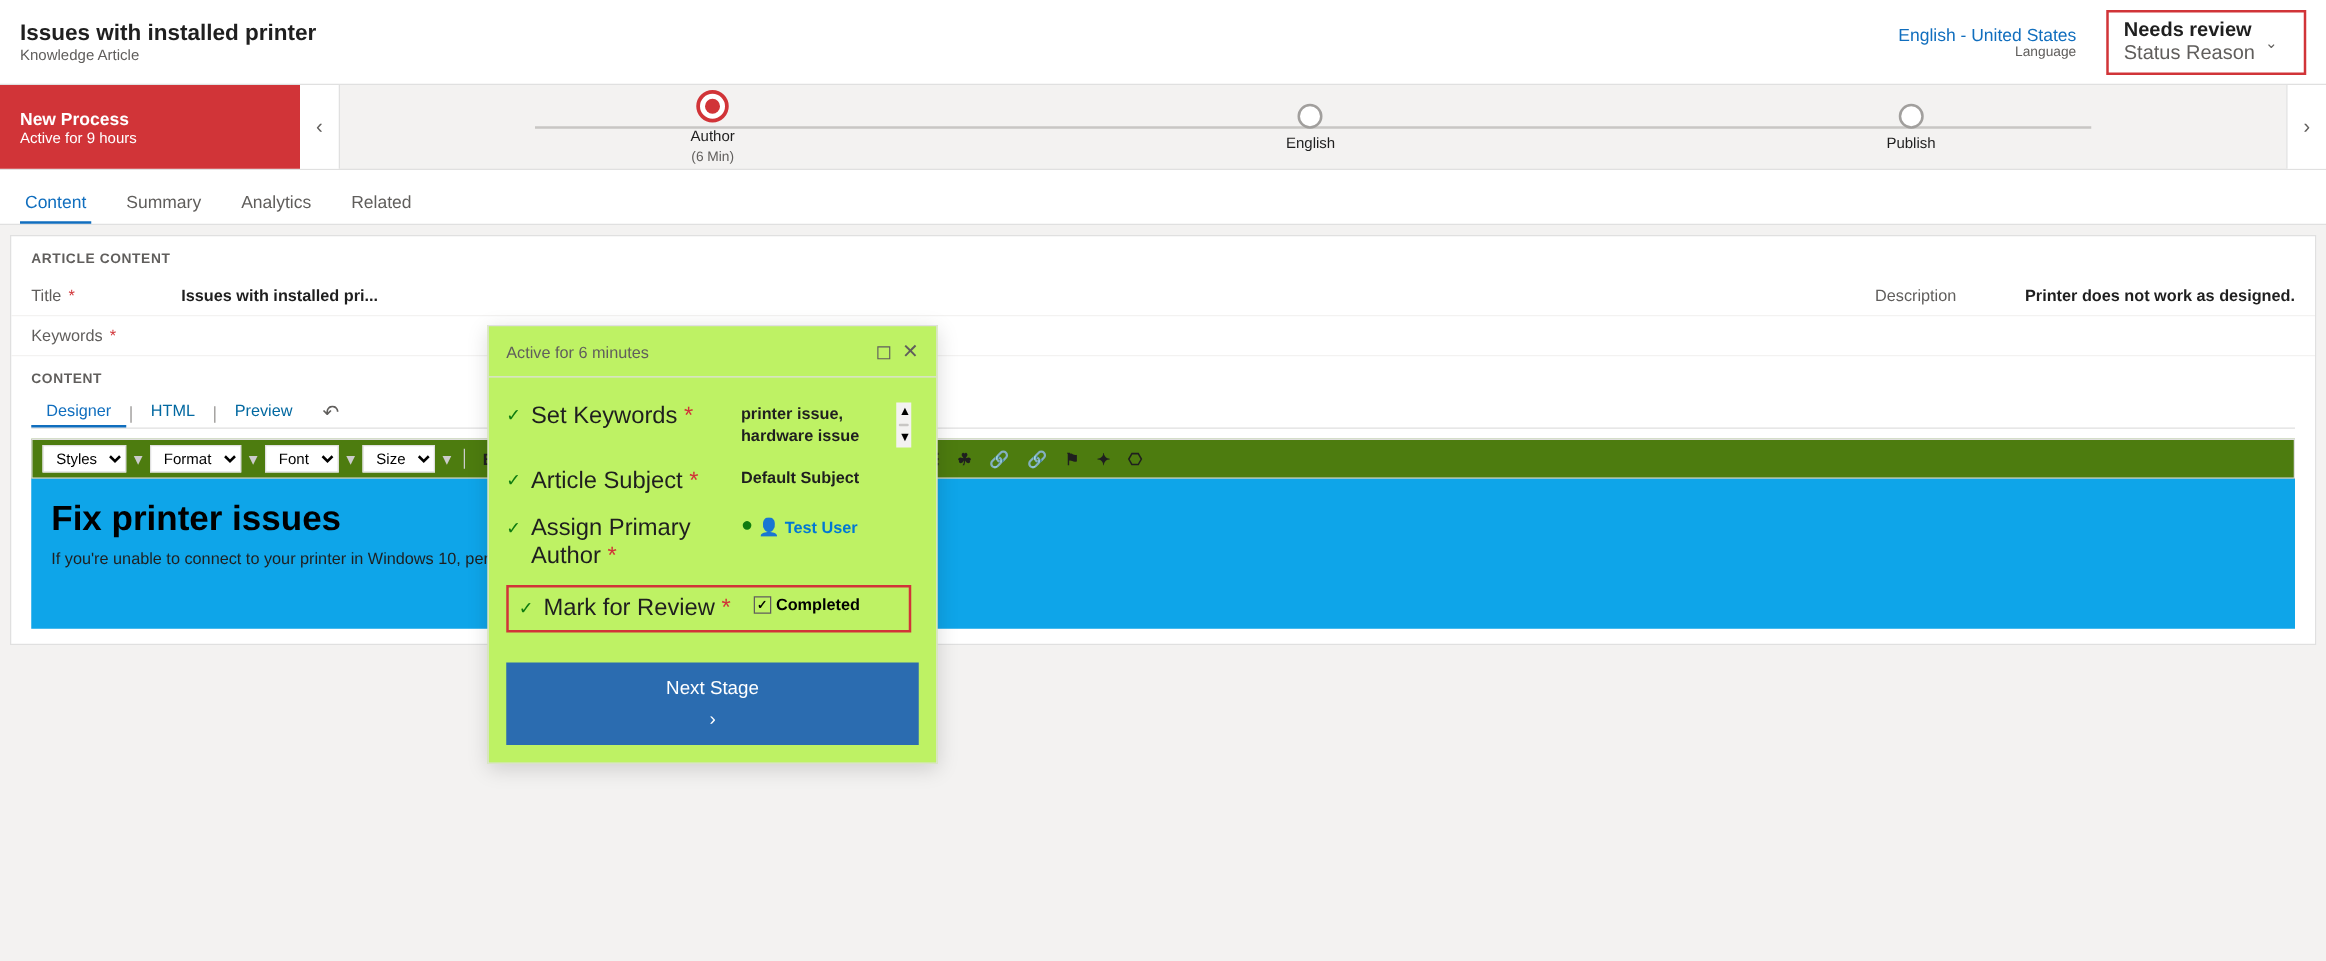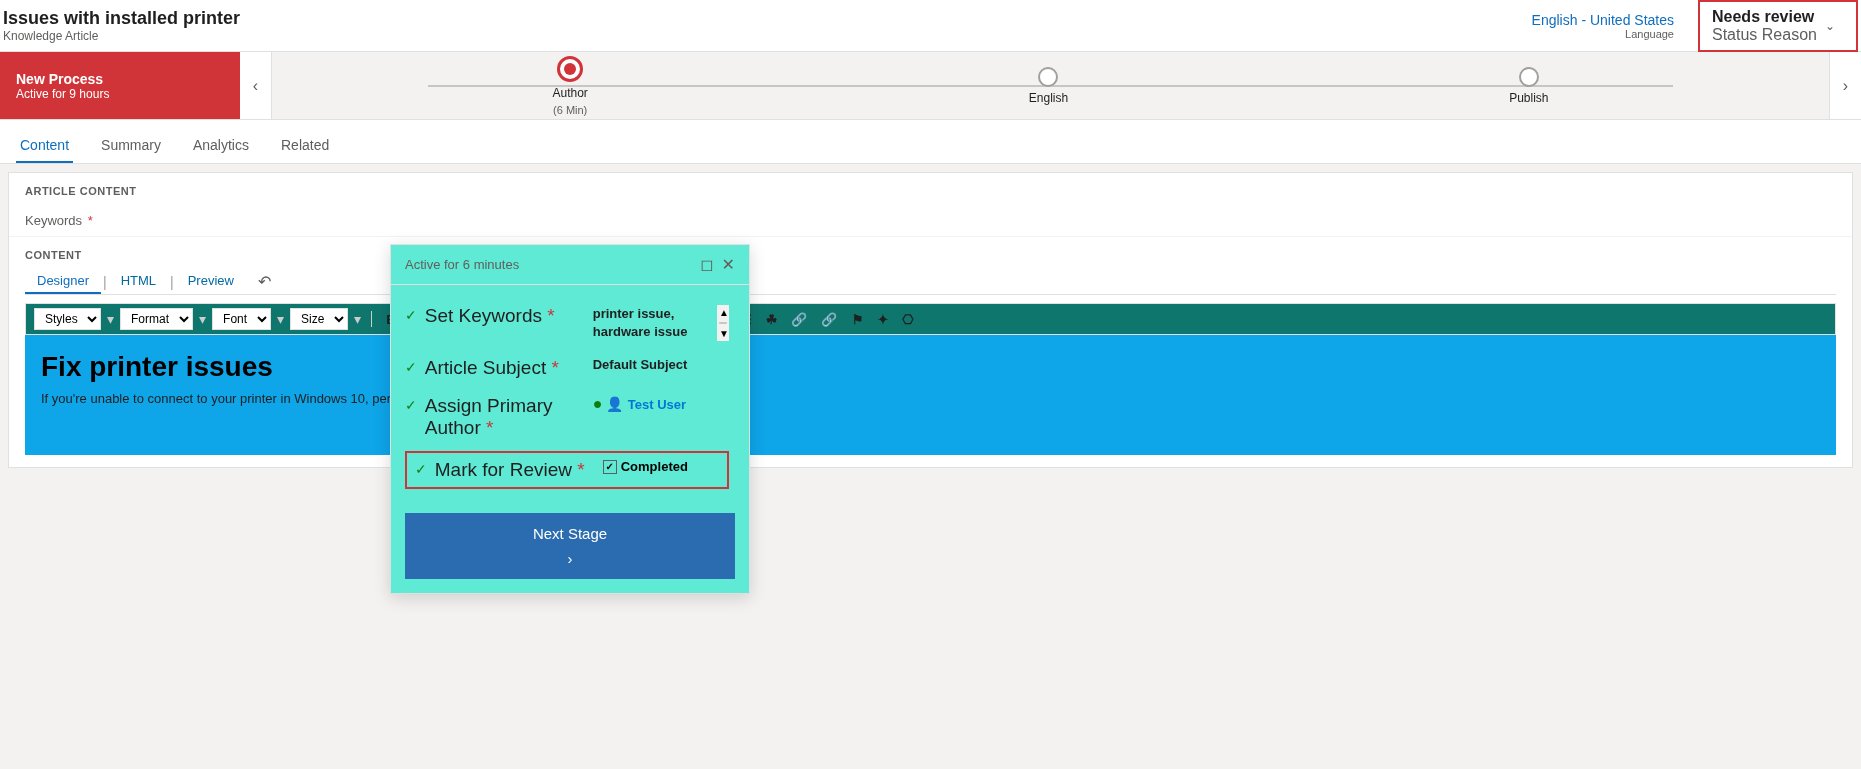--- a/index.html
+++ b/index.html
@@ -2,25 +2,25 @@
 <html><head>
   <meta charset="utf-8">
   <style>
     * { box-sizing: border-box; margin: 0; padding: 0; }
     body { font-family: 'Segoe UI', sans-serif; font-size: 14px; background: #f3f2f1; overflow: hidden; }
 
     
     .header {
       background: #fff;
       border-bottom: 1px solid #e0e0e0;
-      padding: 8px 3px;
+      padding: 8px 16px;
       display: flex;
       align-items: center;
       justify-content: space-between;
-      height: 52px;
+      height: 68px;
     }
     .header-left {}
     .header-title { font-size: 18px; font-weight: 600; color: #1f1f1f; }
     .header-subtitle { font-size: 12px; color: #605e5c; }
     .header-right { display: flex; align-items: center; gap: 24px; }
     .language-section { text-align: right; }
     .language-value { color: #106ebe; font-size: 14px; font-weight: 500; }
     .language-label { font-size: 11px; color: #605e5c; }
     .status-section { border: 2px solid #d13438; padding: 6px 12px; display: flex; align-items: center; gap: 8px; min-width: 160px; }
     .status-value { font-size: 16px; font-weight: 600; color: #1f1f1f; }
@@ -153,21 +153,21 @@
     .editor-tab.active { color: #106ebe; border-bottom: 2px solid #106ebe; }
     .editor-sep { color: #a19f9d; margin: 0 2px; }
     .undo-btn { margin-left: 12px; background: none; border: none; cursor: pointer; color: #605e5c; font-size: 16px; }
     .toolbar {
       border: 1px solid #e0e0e0;
       padding: 4px 8px;
       display: flex;
       align-items: center;
       gap: 6px;
       flex-wrap: wrap;
-      background: #0f766e;
+      background: #4d7c0f;
     }
     .toolbar-select {
       border: 1px solid #e0e0e0;
       padding: 2px 6px;
       font-size: 12px;
       background: #fff;
       cursor: pointer;
     }
     .toolbar-btn {
       background: none;
@@ -181,21 +181,21 @@
     .editor-body { padding: 16px; min-height: 120px; background: #0ea5e9; }
     .editor-h1 { font-size: 28px; font-weight: 700; margin-bottom: 8px; }
     .editor-p { font-size: 13px; color: #1f1f1f; }
 
     
     .flyout {
       position: absolute;
       top: 80px;
       left: 390px;
       width: 360px;
-      background: #5eead4;
+      background: #bef264;
       border: 1px solid #e0e0e0;
       box-shadow: 0 4px 16px rgba(0,0,0,0.15);
       z-index: 100;
     }
     .flyout-header {
       display: flex;
       justify-content: space-between;
       align-items: center;
       padding: 10px 14px;
       border-bottom: 1px solid #e0e0e0;
@@ -351,20 +351,26 @@
   <div class="tab active">Content</div>
   <div class="tab">Summary</div>
   <div class="tab">Analytics</div>
   <div class="tab">Related</div>
 </div>
 
 <div class="main-wrapper">
   <div class="main-content">
 
     <div class="section-header">ARTICLE CONTENT</div>
+    <div class="field-row">
+      <div class="field-label">Title <span class="field-required">*</span></div>
+      <div class="field-value">Issues with installed pri...</div>
+      <div class="field-desc-label">Description</div>
+      <div class="field-desc-value">Printer does not work as designed.</div>
+    </div>
     <div class="field-row">
       <div class="field-label">Keywords <span class="field-required">*</span></div>
     </div>
 
     <div class="content-section">
       <div class="content-section-header">CONTENT</div>
       <div class="editor-tabs">
         <div class="editor-tab active">Designer</div>
         <span class="editor-sep">|</span>
         <div class="editor-tab">HTML</div>

